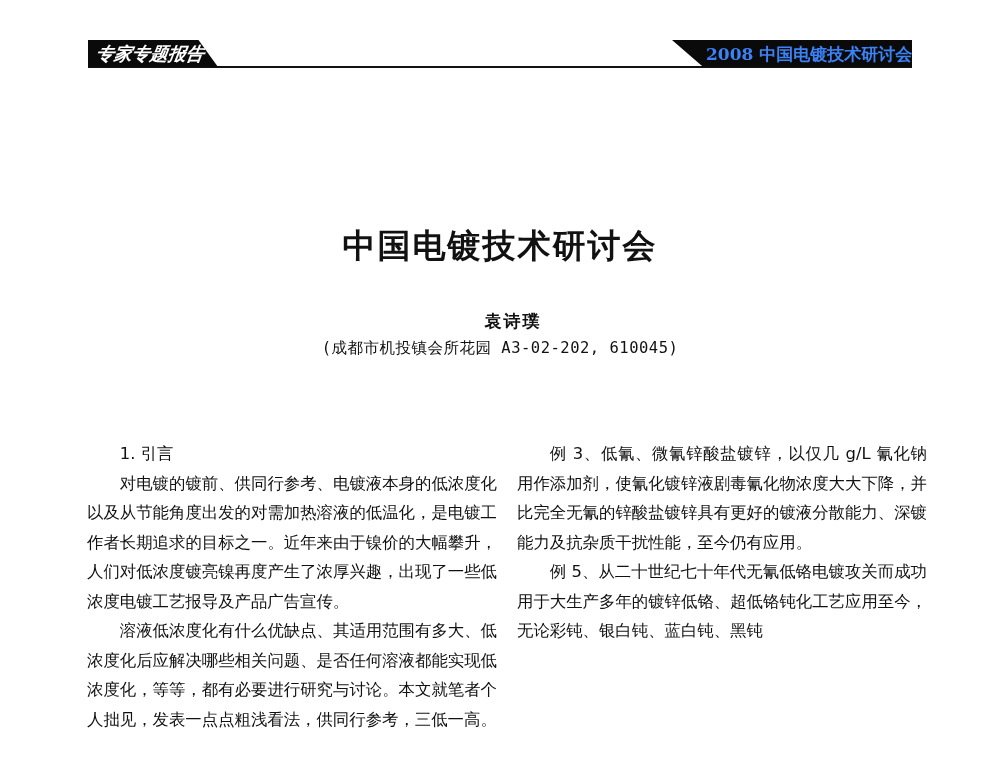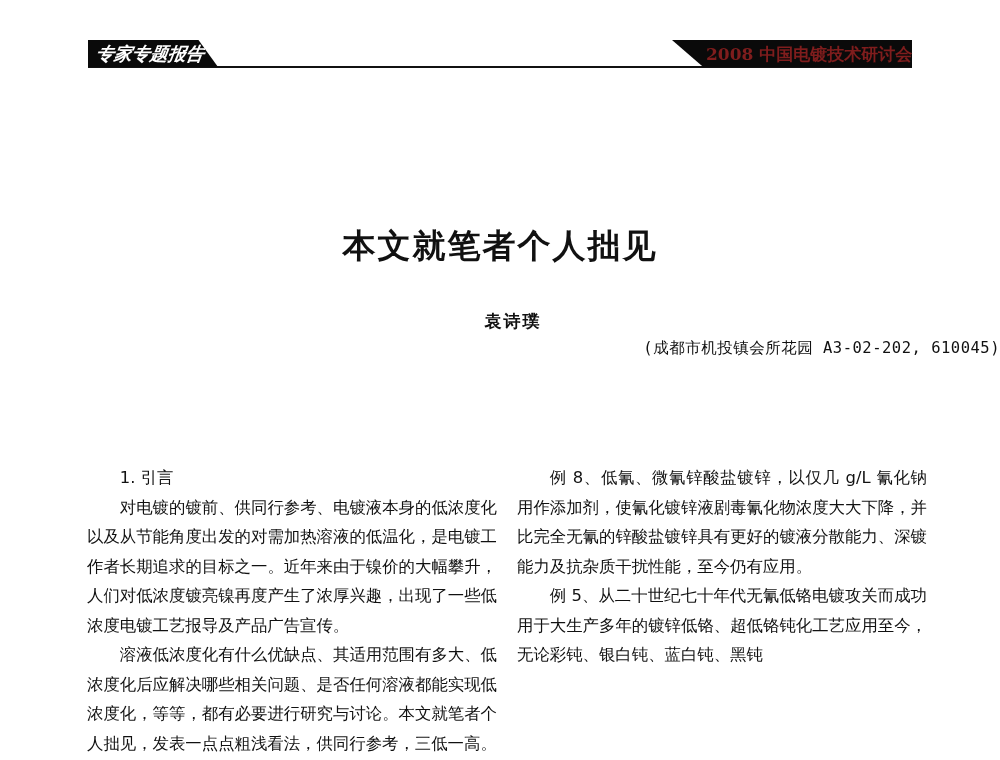--- a/index.html
+++ b/index.html
@@ -54,21 +54,21 @@
       background: #0a0a0a;
       clip-path: polygon(0 0, 100% 0, 100% 100%, 13% 100%);
     }
     .header-right-text {
       position: absolute;
       left: 706px;
       top: 41px;
       font-family: "DejaVu Serif", "Liberation Serif", serif;
       font-weight: bold;
       font-size: 17px;
-      color: #7f1d1d;
+      color: #3b82f6;
       line-height: 26px;
       white-space: nowrap;
     }
     .title {
       position: absolute;
       left: 0;
       width: 1000px;
       top: 224px;
       text-align: center;
       font-family: "DejaVu Serif", "Liberation Serif", serif;
@@ -86,34 +86,33 @@
       font-size: 17px;
       font-weight: bold;
       letter-spacing: 2px;
       margin-left: 13px;
     }
     .affiliation {
       position: absolute;
       left: 0;
       width: 1000px;
       top: 338px;
-      text-align: right;
+      text-align: center;
       font-family: "DejaVu Sans Mono", "Liberation Mono", monospace;
       font-size: 15.5px;
       letter-spacing: 0.5px;
     }
     .col {
       position: absolute;
       top: 439px;
       width: 410px;
       font-family: "DejaVu Sans", "Liberation Sans", sans-serif;
       font-size: 16.4px;
       line-height: 29.5px;
       color: #111;
-      margin-top: 24px;
     }
     .col-left { left: 87px; }
     .col-right { left: 517px; }
     .col p {
       margin: 0;
       text-align: justify;
       text-align-last: left;
     }
     .indent { text-indent: 2em; }
     .section-heading {
@@ -125,26 +124,26 @@
   </style>
 </head>
 <body>
 
 <div class="header-rule"></div>
 <div class="header-left"></div>
 <div class="header-left-text">专家专题报告</div>
 <div class="header-right"></div>
 <div class="header-right-text">2008 中国电镀技术研讨会</div>
 
-<h1 class="title" style="margin:0;">本文就笔者个人拙见</h1>
+<h1 class="title" style="margin:0;">中国电镀技术研讨会</h1>
 <div class="author">袁诗璞</div>
 <div class="affiliation">(成都市机投镇会所花园 A3-02-202, 610045)</div>
 
 <div class="col col-left">
   <h2 class="section-heading" style="font-weight:normal;">1. 引言</h2>
   <p class="indent">对电镀的镀前、供同行参考、电镀液本身的低浓度化以及从节能角度出发的对需加热溶液的低温化，是电镀工作者长期追求的目标之一。近年来由于镍价的大幅攀升，人们对低浓度镀亮镍再度产生了浓厚兴趣，出现了一些低浓度电镀工艺报导及产品广告宣传。</p>
   <p class="indent">溶液低浓度化有什么优缺点、其适用范围有多大、低浓度化后应解决哪些相关问题、是否任何溶液都能实现低浓度化，等等，都有必要进行研究与讨论。本文就笔者个人拙见，发表一点点粗浅看法，供同行参考，三低一高。</p>
 </div>
 
 <div class="col col-right">
-  <p class="indent">例 8、低氰、微氰锌酸盐镀锌，以仅几 g/L 氰化钠用作添加剂，使氰化镀锌液剧毒氰化物浓度大大下降，并比完全无氰的锌酸盐镀锌具有更好的镀液分散能力、深镀能力及抗杂质干扰性能，至今仍有应用。</p>
+  <p class="indent">例 3、低氰、微氰锌酸盐镀锌，以仅几 g/L 氰化钠用作添加剂，使氰化镀锌液剧毒氰化物浓度大大下降，并比完全无氰的锌酸盐镀锌具有更好的镀液分散能力、深镀能力及抗杂质干扰性能，至今仍有应用。</p>
   <p class="indent">例 5、从二十世纪七十年代无氰低铬电镀攻关而成功用于大生产多年的镀锌低铬、超低铬钝化工艺应用至今，无论彩钝、银白钝、蓝白钝、黑钝</p>
 </div>
 
 </body></html>

